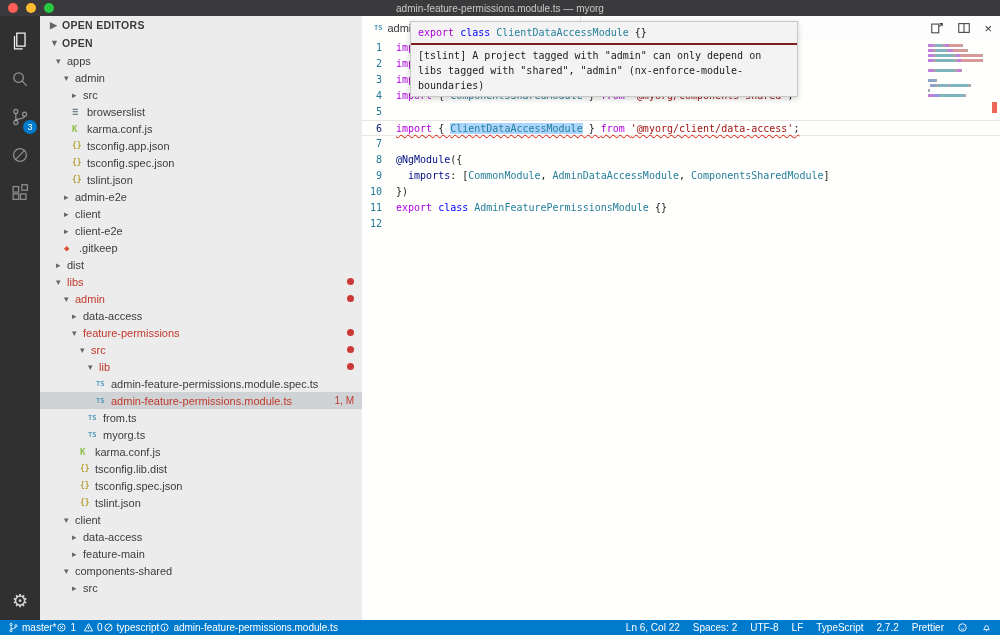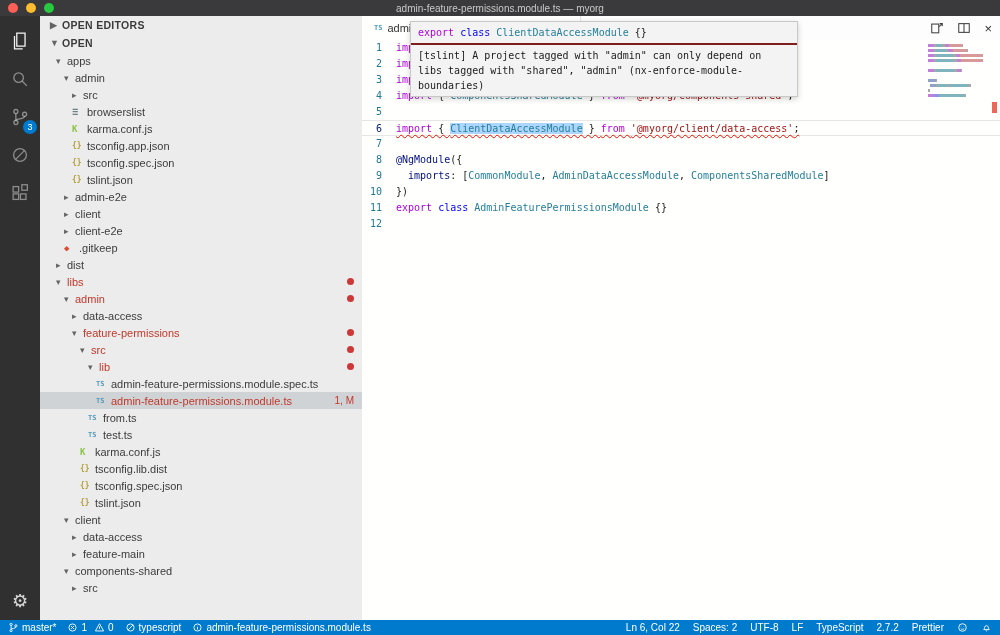--- a/index.html
+++ b/index.html
@@ -68,21 +68,21 @@
   .hover-sec + .hover-sec { border-top:2px solid #7f1d1d; }
 
   
   .minimap { position:absolute; top:4px; right:14px; width:58px; z-index:5; cursor:pointer; }
   .mm-row { height:3px; margin-bottom:2px; display:flex; }
   .mm-seg { height:3px; flex:none; }
   .error-marker { position:absolute; right:3px; top:62px; width:5px; height:11px; background:rgba(229,20,0,.65); z-index:6; }
 
   
   .statusbar { height:15px; background:#007acc; color:#fff; font-size:10px; display:flex; align-items:center; padding:0 8px; flex:none; }
-  .sb-left { display:flex; align-items:center; gap:11px; }
+  .sb-left { display:flex; align-items:center; }
   .sb-right { margin-left:auto; display:flex; align-items:center; gap:13px; }
   .sb-item { display:flex; align-items:center; gap:3px; cursor:pointer; white-space:nowrap; }
   .sb-item svg { width:11px; height:11px; stroke:#fff; fill:none; stroke-width:1.3; }
 </style>
 </head>
 <body>
 
 <div class="window">
 
   <div class="titlebar">
@@ -235,21 +235,21 @@
             <span class="ficon ts">TS</span>
             <span class="tlabel err">admin-feature-permissions.module.ts</span>
             <span class="row-badge">1, M</span>
           </div>
           <div class="tree-row" style="padding-left: 48px;">
             <span class="ficon ts">TS</span>
             <span class="tlabel">from.ts</span>
           </div>
           <div class="tree-row" style="padding-left: 48px;">
             <span class="ficon ts">TS</span>
-            <span class="tlabel">test.ts</span>
+            <span class="tlabel">myorg.ts</span>
           </div>
           <div class="tree-row" style="padding-left: 40px;">
             <span class="ficon karma">K</span>
             <span class="tlabel">karma.conf.js</span>
           </div>
           <div class="tree-row" style="padding-left: 40px;">
             <span class="ficon json">{}</span>
             <span class="tlabel">tsconfig.lib.dist</span>
           </div>
           <div class="tree-row" style="padding-left: 40px;">

